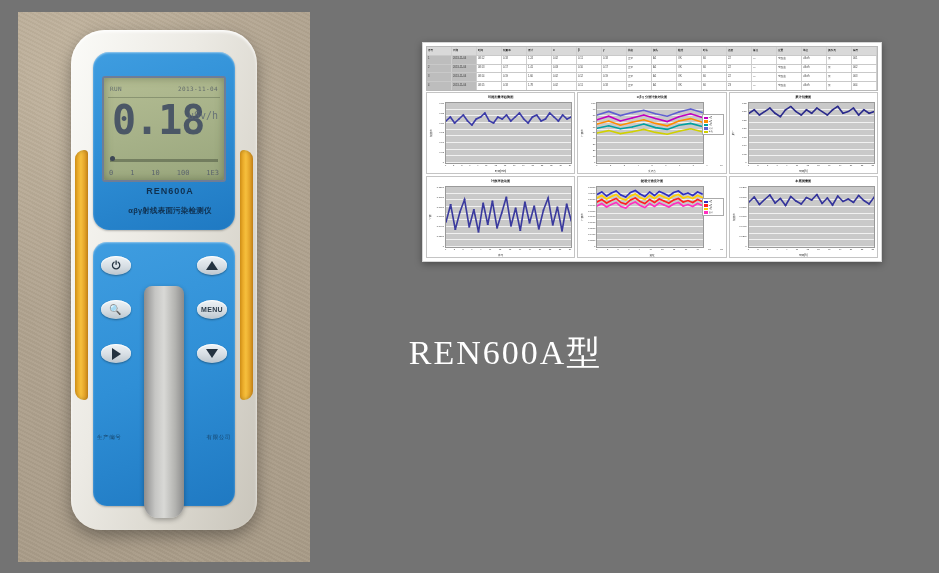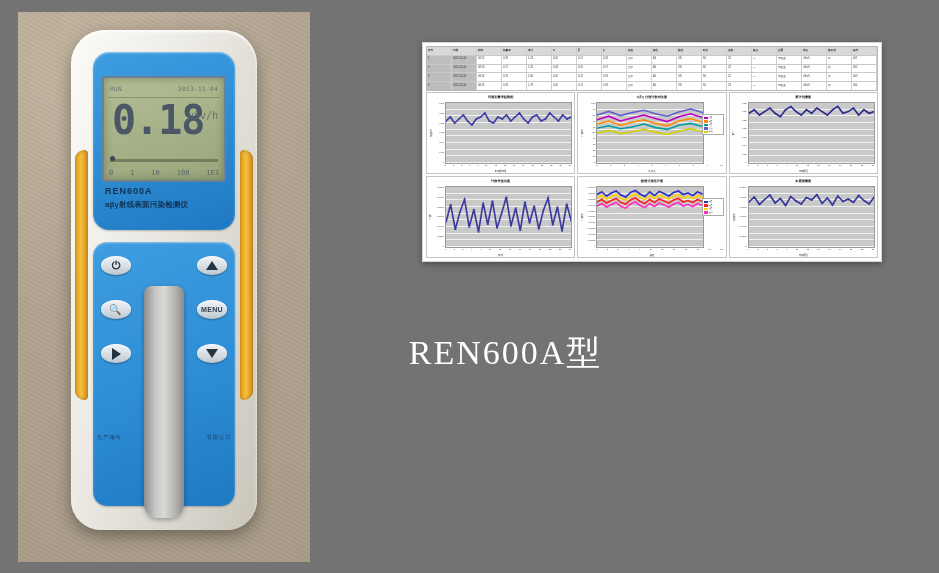--- a/index.html
+++ b/index.html
@@ -79,24 +79,24 @@
   }
   .lcd-bar{position:absolute;left:6px;right:6px;bottom:18px;height:3px;
     background:rgba(70,80,60,.5);}
   .lcd-bar .dot{position:absolute;left:0;top:-3px;width:5px;height:5px;border-radius:50%;
     background:#3d4755;}
   .lcd-scale{position:absolute;left:5px;right:5px;bottom:3px;
     display:flex;justify-content:space-between;
     font-family:"DejaVu Sans Mono", monospace;font-size:7px;color:#50596a;opacity:.85;}
   
   .model{
-    position:absolute;left:12px;right:0;top:134px;color:#10304f;
+    position:absolute;left:12px;right:0;top:134px;text-align:center;color:#10304f;
   }
   .model .m1{font-size:9px;font-weight:700;letter-spacing:1px;}
-  .model .m2{font-size:7.5px;font-weight:700;margin-top:4px;letter-spacing:.2px;}
+  .model .m2{font-size:7.5px;font-weight:700;margin-top:10px;letter-spacing:.2px;}
   
   .face-bot{
     position:absolute;left:22px;right:22px;top:212px;bottom:24px;
     border-radius:14px;
     background:linear-gradient(160deg,#3f9de0 0%,#2f8fd6 50%,#1f79c2 100%);
     box-shadow:inset 0 1px 2px rgba(255,255,255,.45), 0 1px 2px rgba(0,0,0,.25);
   }
   
   .handle{
     position:absolute;left:50%;transform:translateX(-50%);

